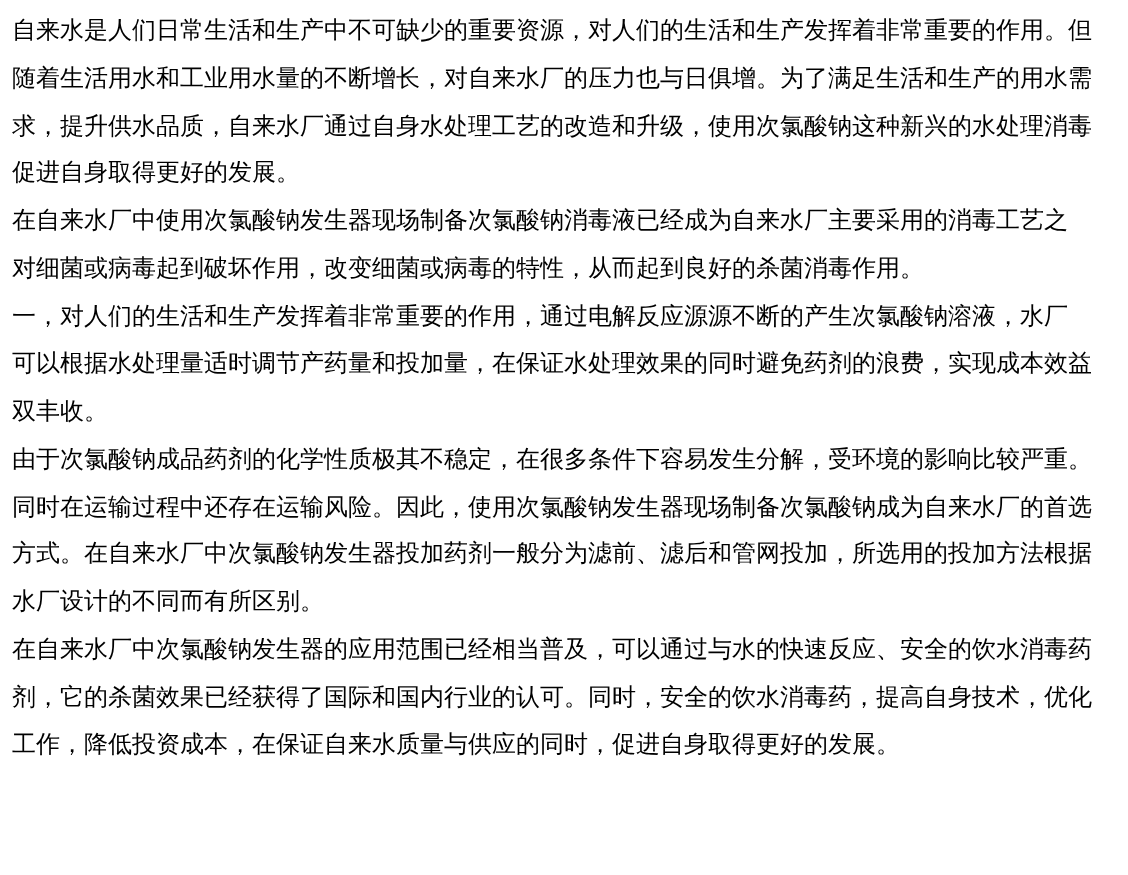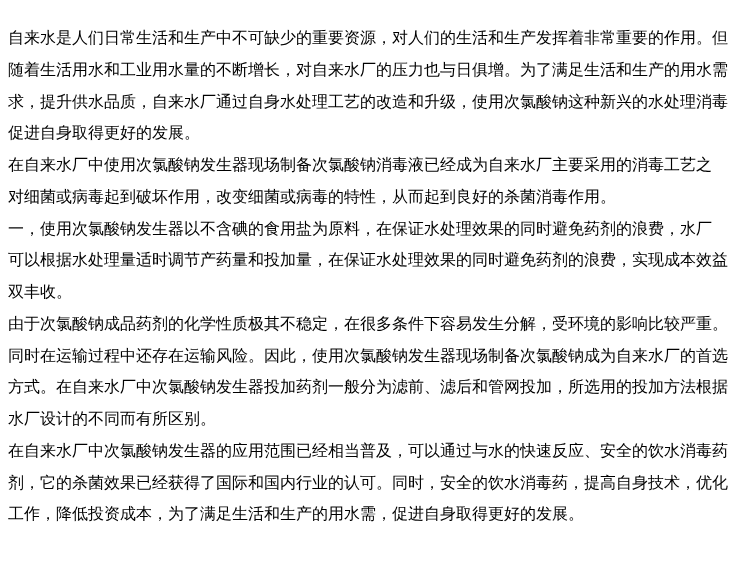--- a/index.html
+++ b/index.html
@@ -5,21 +5,21 @@
   * { margin: 0; padding: 0; box-sizing: border-box; }
   html, body {
     width: 752px;
     height: 583px;
     background: #ffffff;
     overflow: hidden;
   }
   .page {
     width: 752px;
     height: 541px;
-    padding: 22px 6px 0 8px;
+    padding: 4px 6px 0 8px;
     background: #ffffff;
     color: #000000;
     font-family: "DejaVu Serif", "Liberation Serif", serif;
     font-size: 16px;
     overflow: hidden;
   }
   .line {
     height: 31.75px;
     line-height: 31.75px;
     white-space: nowrap;
@@ -30,23 +30,23 @@
 </head>
 <body>
 
 <div class="page">
   <div class="line">自来水是人们日常生活和生产中不可缺少的重要资源，对人们的生活和生产发挥着非常重要的作用。但</div>
   <div class="line">随着生活用水和工业用水量的不断增长，对自来水厂的压力也与日俱增。为了满足生活和生产的用水需</div>
   <div class="line">求，提升供水品质，自来水厂通过自身水处理工艺的改造和升级，使用次氯酸钠这种新兴的水处理消毒</div>
   <div class="line">促进自身取得更好的发展。</div>
   <div class="line">在自来水厂中使用次氯酸钠发生器现场制备次氯酸钠消毒液已经成为自来水厂主要采用的消毒工艺之</div>
   <div class="line">对细菌或病毒起到破坏作用，改变细菌或病毒的特性，从而起到良好的杀菌消毒作用。</div>
-  <div class="line">一，使用次氯酸钠发生器以不含碘的食用盐为原料，在保证水处理效果的同时避免药剂的浪费，水厂</div>
+  <div class="line">一，对人们的生活和生产发挥着非常重要的作用，通过电解反应源源不断的产生次氯酸钠溶液，水厂</div>
   <div class="line">可以根据水处理量适时调节产药量和投加量，在保证水处理效果的同时避免药剂的浪费，实现成本效益</div>
   <div class="line">双丰收。</div>
   <div class="line">由于次氯酸钠成品药剂的化学性质极其不稳定，在很多条件下容易发生分解，受环境的影响比较严重。</div>
   <div class="line">同时在运输过程中还存在运输风险。因此，使用次氯酸钠发生器现场制备次氯酸钠成为自来水厂的首选</div>
   <div class="line">方式。在自来水厂中次氯酸钠发生器投加药剂一般分为滤前、滤后和管网投加，所选用的投加方法根据</div>
   <div class="line">水厂设计的不同而有所区别。</div>
   <div class="line">在自来水厂中次氯酸钠发生器的应用范围已经相当普及，可以通过与水的快速反应、安全的饮水消毒药</div>
   <div class="line">剂，它的杀菌效果已经获得了国际和国内行业的认可。同时，安全的饮水消毒药，提高自身技术，优化</div>
-  <div class="line">工作，降低投资成本，为了满足生活和生产的用水需，促进自身取得更好的发展。</div>
+  <div class="line">工作，降低投资成本，在保证自来水质量与供应的同时，促进自身取得更好的发展。</div>
 </div>
 
 </body></html>

